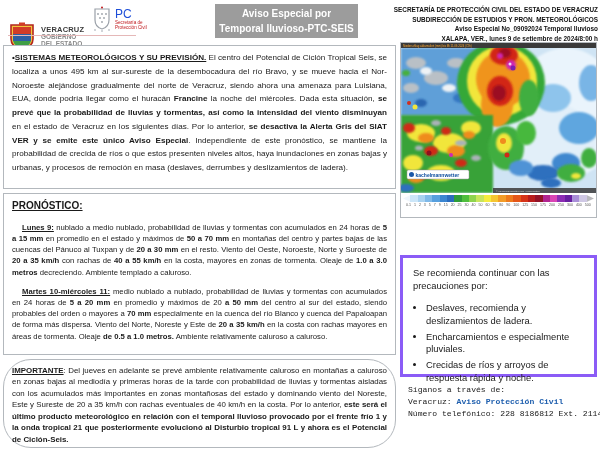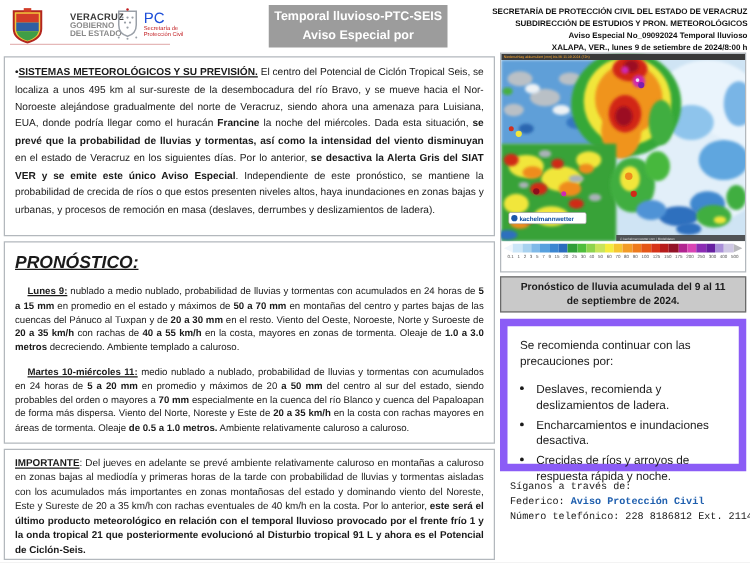--- a/index.html
+++ b/index.html
@@ -1,40 +1,40 @@
 <!DOCTYPE html>
 <html><head>
 <meta charset="utf-8">
 <style>
   html,body{margin:0;padding:0;background:#e9e9e9;}
   .page{position:relative;width:600px;height:450px;background:#ffffff;
         font-family:"Liberation Sans",sans-serif;color:#1a1a1a;overflow:hidden;}
 
   
-  .hdr-logo-ver{position:absolute;left:8px;top:6px;display:flex;align-items:center;gap:20px;}
+  .hdr-logo-ver{position:absolute;left:8px;top:22px;display:flex;align-items:center;gap:5px;}
   .ver-text{line-height:1.05;}
   .ver-text .l1{font-size:7.5px;font-weight:bold;color:#3a3a3a;letter-spacing:.2px;}
   .ver-text .l2,.ver-text .l3{font-size:6.5px;color:#8a8a8a;font-weight:bold;}
   .hdr-logo-pc{position:absolute;left:92px;top:6px;display:flex;align-items:center;gap:3px;}
   .pc-text .abbr{font-size:12px;font-weight:normal;color:#1d4ed8;line-height:1;}
   .pc-text .sub{font-size:4.6px;color:#c0181c;line-height:1.15;}
   .hdr-underline{position:absolute;left:8px;top:35px;width:128px;height:1px;background:#e5b8b8;}
   .banner{position:absolute;left:215px;top:4px;width:143px;height:34px;background:#9c9c9c;
           color:#ffffff;font-weight:bold;font-size:10px;text-align:center;
           display:flex;flex-direction:column;justify-content:center;line-height:1.5;}
   .hdr-right{position:absolute;right:2px;top:5px;width:232px;text-align:right;
              font-size:6.4px;font-weight:bold;line-height:1.5;color:#111;}
 
   
   .tbox{position:absolute;left:3px;width:393px;border:1px solid #b3b8bd;background:#fff;
         padding:5px 8px;box-sizing:border-box;text-align:justify;}
   #box-sistemas{top:45px;height:144px;font-size:8.1px;line-height:1.7;}
   #box-pronostico{top:193px;height:162px;font-size:7.7px;line-height:1.46;}
-  #box-importante{top:359px;height:89px;font-size:7.9px;line-height:1.45;}
-  .sec-title{font-weight:bold;text-decoration:underline;font-size:14px;font-style:italic;}
+  #box-importante{top:359px;height:89px;font-size:7.9px;line-height:1.45;border-radius:28px;}
+  .sec-title{font-weight:bold;text-decoration:underline;font-size:10px;}
   .para{margin:0;}
   .para.indent{text-indent:10px;margin-top:8px;}
   .seg-b{font-weight:bold;}
   .seg-u{text-decoration:underline;}
 
   
   .map-box{position:absolute;left:400px;top:42px;width:197px;height:176px;
            border:1px solid #b3b8bd;background:#fff;box-sizing:border-box;}
   .map-box svg{display:block;}
   .cbar-wrap{padding:2px 2px 0 2px;}
@@ -45,21 +45,21 @@
   .cbar-ticks{display:flex;justify-content:space-between;font-size:3.6px;color:#555;
               padding:1px 3px 0 3px;}
   .cbar-ticks span{text-align:center;}
 
   .caption-box{position:absolute;left:400px;top:221px;width:197px;height:29px;
                background:#c9c9c9;border:1px solid #6a6a6a;box-sizing:border-box;
                font-size:8.2px;font-weight:bold;text-align:center;
                display:flex;align-items:center;justify-content:center;padding:2px 10px;line-height:1.3;}
 
   .reco-box{position:absolute;left:400px;top:255px;width:197px;height:122px;
-            border:6px solid #8b5cf6;background:#fff;box-sizing:border-box;
+            border:3px solid #8b5cf6;background:#fff;box-sizing:border-box;
             padding:9px 10px;font-size:9.4px;line-height:1.35;}
   .reco-title{margin:0 0 10px 0;}
   .reco-list{margin:0;padding-left:13px;}
   .reco-list li{margin-bottom:3px;}
 
   .rfooter{position:absolute;left:408px;top:384px;width:190px;font-size:8.1px;line-height:1.5;font-family:Liberation Mono, monospace;}
   .rfooter .line{white-space:nowrap;}
   .link-blue{color:#1f5fae;font-weight:bold;text-decoration:none;}
 </style>
 </head>
@@ -98,22 +98,22 @@
     </svg>
     <div class="pc-text">
       <div class="abbr">PC</div>
       <div class="sub">Secretaría de</div>
       <div class="sub">Protección Civil</div>
     </div>
   </div>
   <div class="hdr-underline"></div>
 
   <div class="banner">
+    <div>Aviso Especial por</div>
     <div>Temporal lluvioso-PTC-SEIS</div>
-    <div>Aviso Especial por</div>
   </div>
 
   <div class="hdr-right">
     <div>SECRETARÍA DE PROTECCIÓN CIVIL DEL ESTADO DE VERACRUZ</div>
     <div>SUBDIRECCIÓN DE ESTUDIOS Y PRON. METEOROLÓGICOS</div>
     <div>Aviso Especial No_09092024 Temporal lluvioso</div>
     <div>XALAPA, VER., lunes 9 de setiembre de 2024/8:00 h</div>
   </div>
 
   <div class="tbox" id="box-sistemas">
@@ -277,32 +277,31 @@
           <span>175</span>
           <span>200</span>
           <span>250</span>
           <span>300</span>
           <span>400</span>
           <span>500</span>
         </div>
     </div>
   </div>
 
-  <div class="caption-box">Pronóstico de lluvia acumulada del 9 al 11 de septiembre de 2024.</div>
 
   <div class="reco-box">
     <p class="reco-title">Se recomienda continuar con las precauciones por:</p>
     <ul class="reco-list">
       <li>Deslaves, recomienda y deslizamientos de ladera.</li>
-      <li>Encharcamientos e inundaciones desactiva.</li>
+      <li>Encharcamientos e especialmente pluviales.</li>
       <li>Crecidas de ríos y arroyos de respuesta rápida y noche.</li>
     </ul>
   </div>
 
   <div class="rfooter">
     <div class="line">Síganos a través de:</div>
     <div class="line">
-      <span>Federico: </span><a href="#" class="link-blue">Aviso Protección Civil</a>
+      <span>Veracruz: </span><a href="#" class="link-blue">Aviso Protección Civil</a>
     </div>
     <div class="line">Número telefónico: 228 8186812 Ext. 21142.</div>
   </div>
 
 </div>
 
 </body></html>

